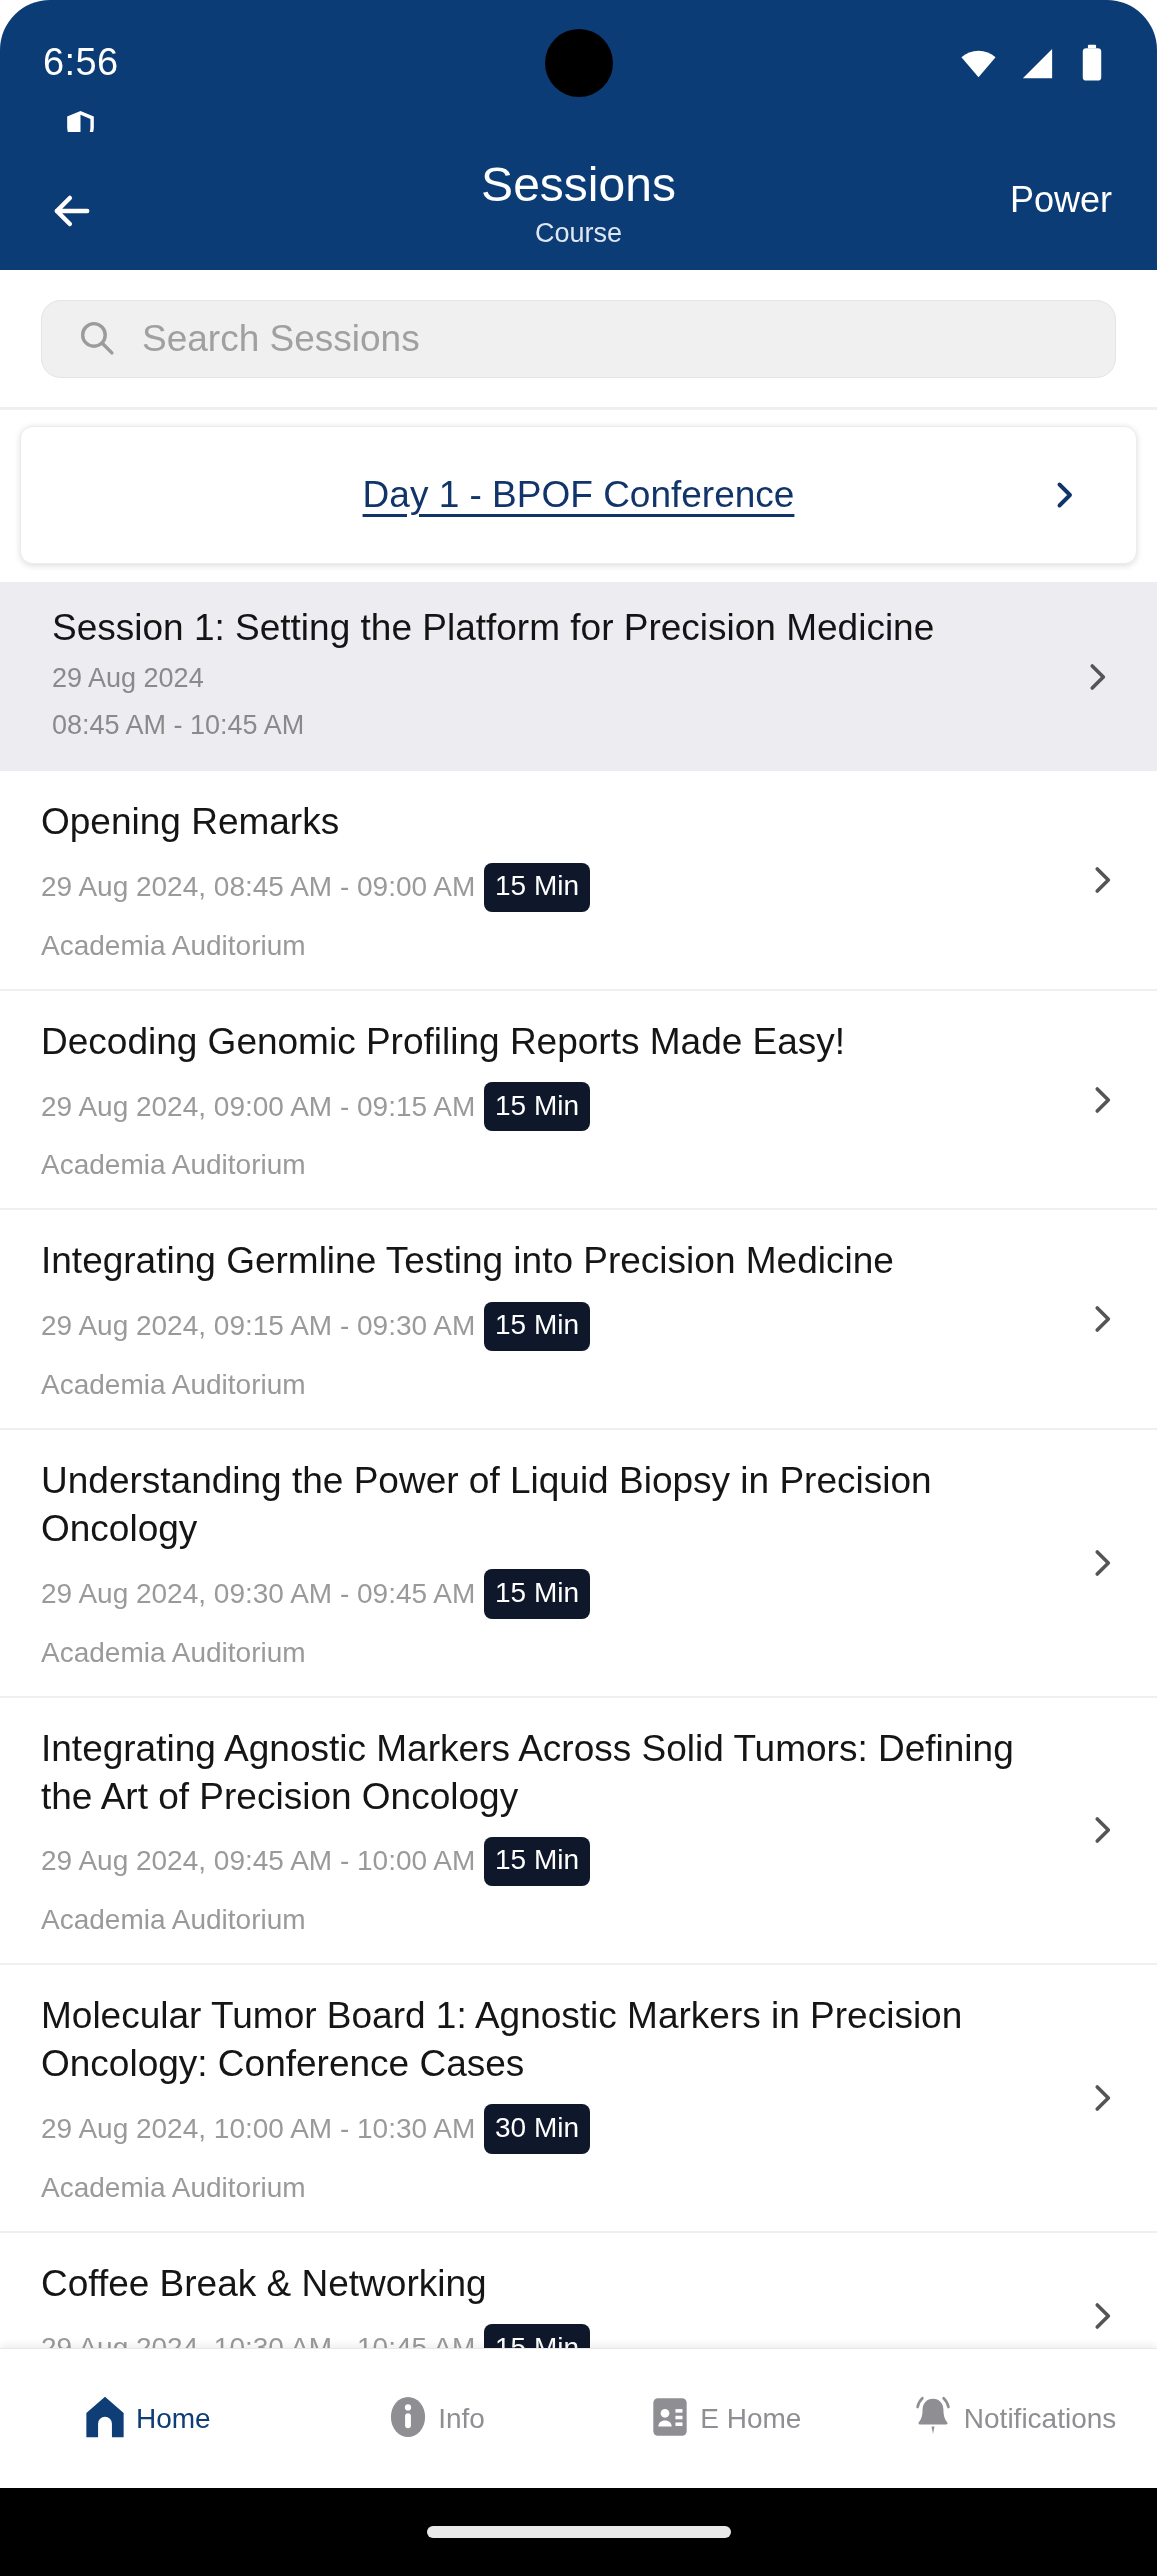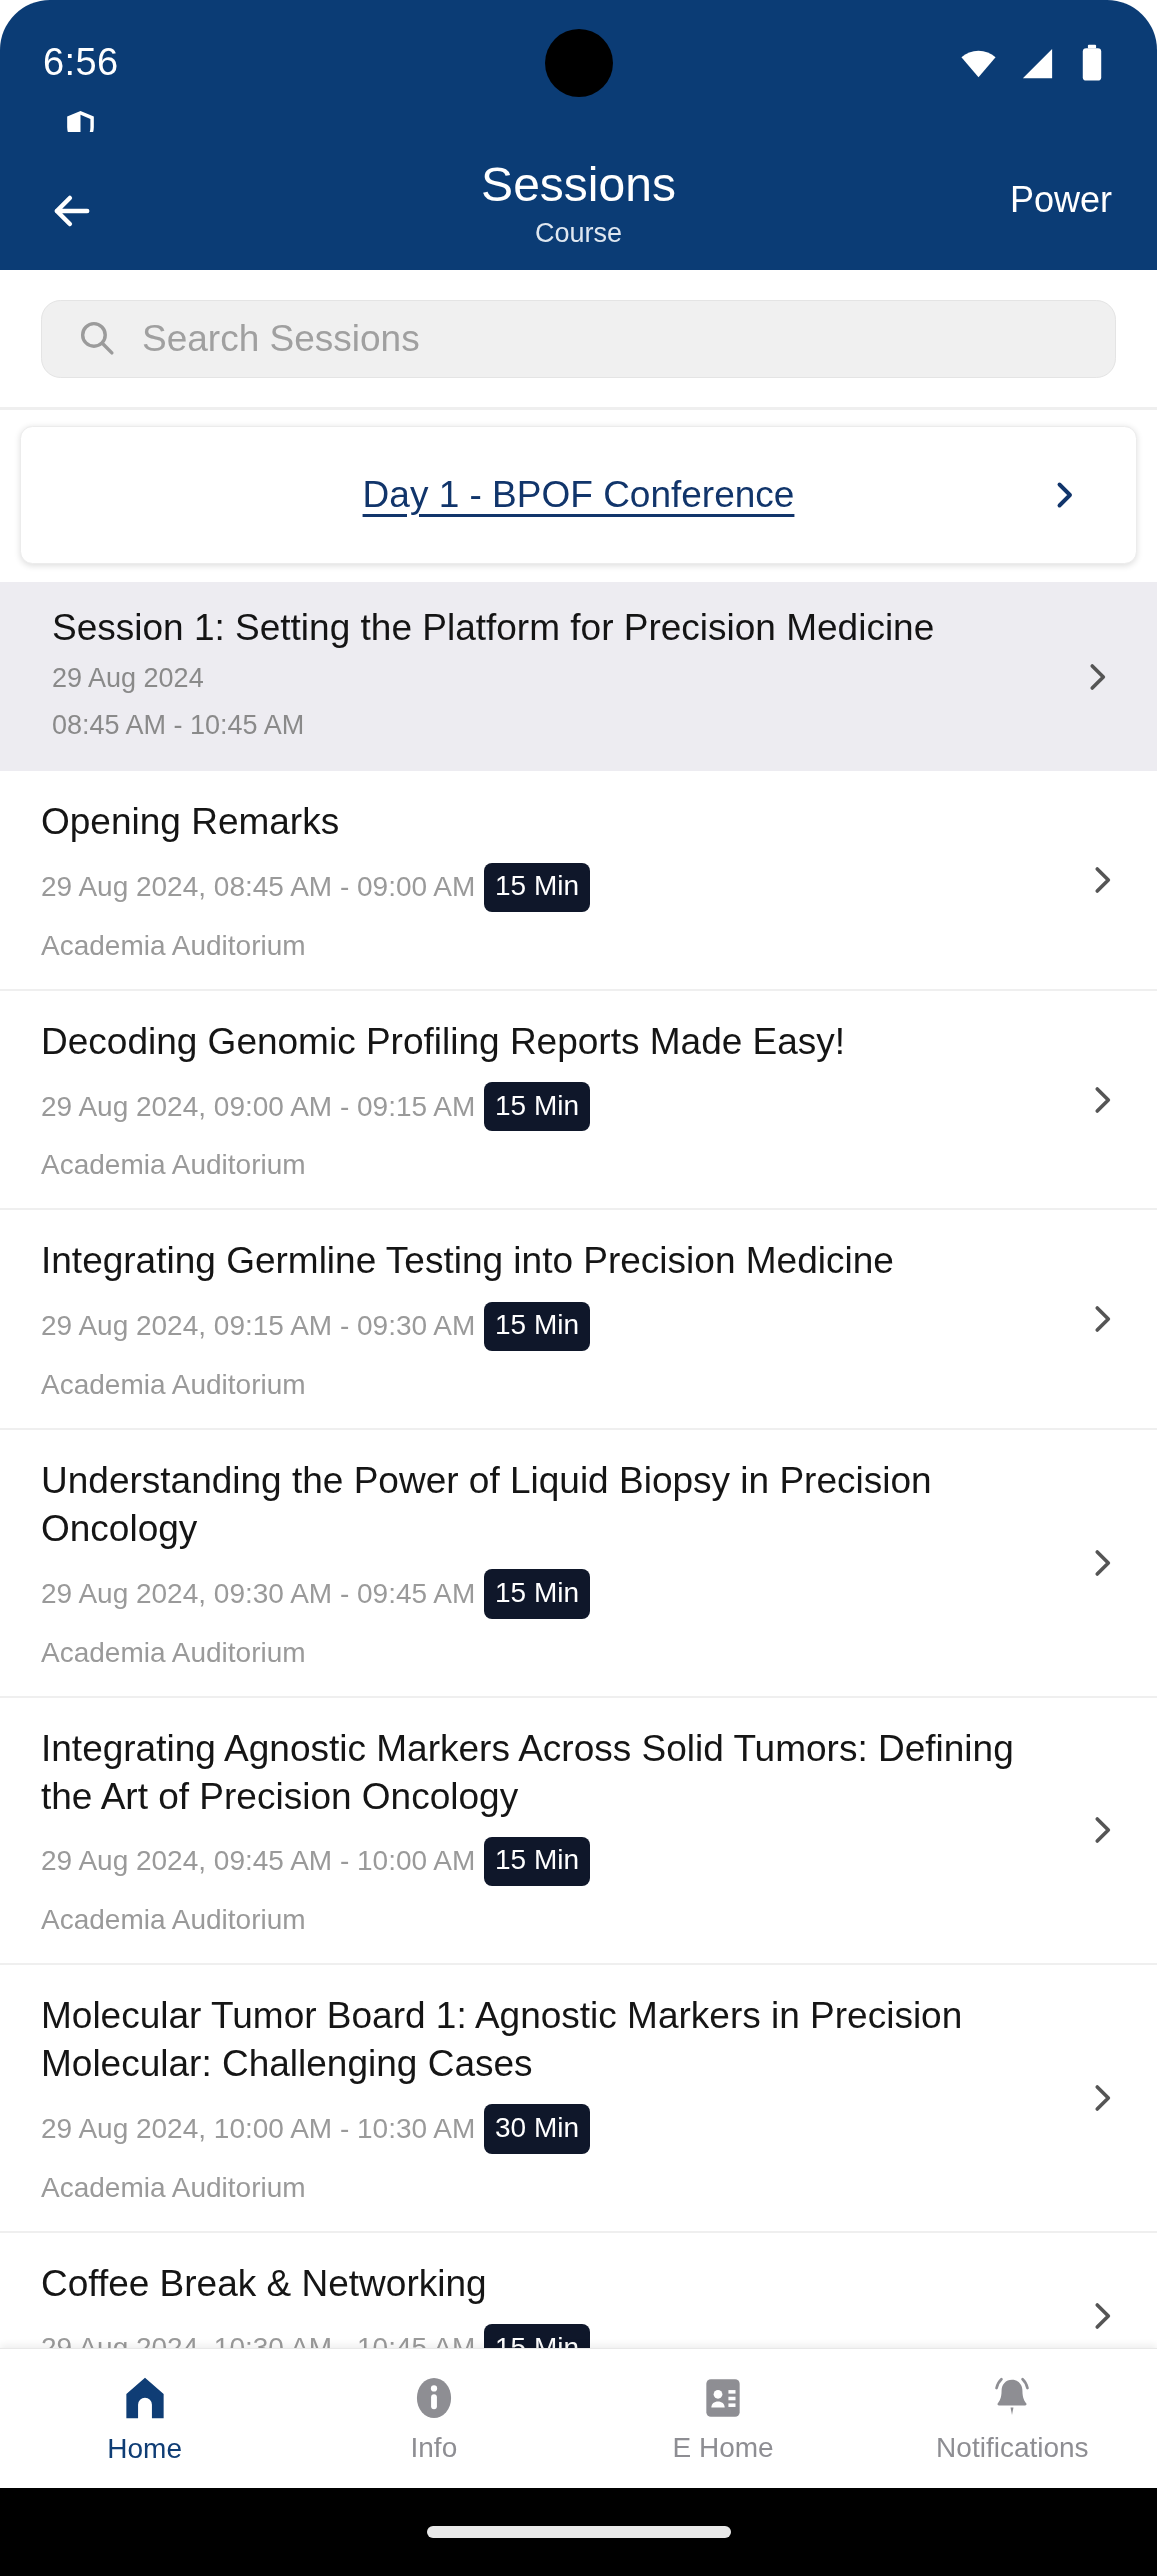--- a/index.html
+++ b/index.html
@@ -164,21 +164,21 @@
   
   .bottomnav{
     position:absolute; left:0; right:0; bottom:88px;
     height:140px;
     background:#ffffff;
     border-top:0.9px solid #e8e8e8;
     box-shadow:0 -2.7px 7.2px rgba(0,0,0,0.07);
     display:flex;
   }
   .navitem{
-    flex:1; display:flex; flex-direction:column;
+    flex:1; display:flex; flex-direction:row;
     align-items:center; justify-content:center; gap:5.4px;
   }
   .navlabel{ font-size:28px; }
   .navitem.active .navlabel{ color:#0f3d75; }
   .navitem.inactive .navlabel{ color:#8e8e93; }
 
   .gesturebar{
     position:absolute; left:0; right:0; bottom:0; height:88px;
     background:#000;
     display:flex; align-items:center; justify-content:center;
@@ -359,21 +359,21 @@
       </div>
       <span class="talk-chev">
         <svg class="chev" width="38" height="38" viewBox="0 0 24 24">
             <path fill="none" stroke="#555" stroke-width="2.3" stroke-linecap="round" stroke-linejoin="round" d="m9 5 7 7-7 7"></path>
           </svg>
       </span>
     </div>
 
     <div class="talk">
       <div class="talk-main">
-        <div class="talk-title">Molecular Tumor Board 1: Agnostic Markers in Precision Molecular: Challenging Cases</div>
+        <div class="talk-title">Molecular Tumor Board 1: Agnostic Markers in Precision Oncology: Conference Cases</div>
         <div class="talk-meta">
           <span class="talk-when">29 Aug 2024, 10:00 AM - 10:30 AM</span>
           <span class="badge">30 Min</span>
         </div>
         <div class="talk-venue">Academia Auditorium</div>
       </div>
       <span class="talk-chev">
         <svg class="chev" width="38" height="38" viewBox="0 0 24 24">
             <path fill="none" stroke="#555" stroke-width="2.3" stroke-linecap="round" stroke-linejoin="round" d="m9 5 7 7-7 7"></path>
           </svg>

